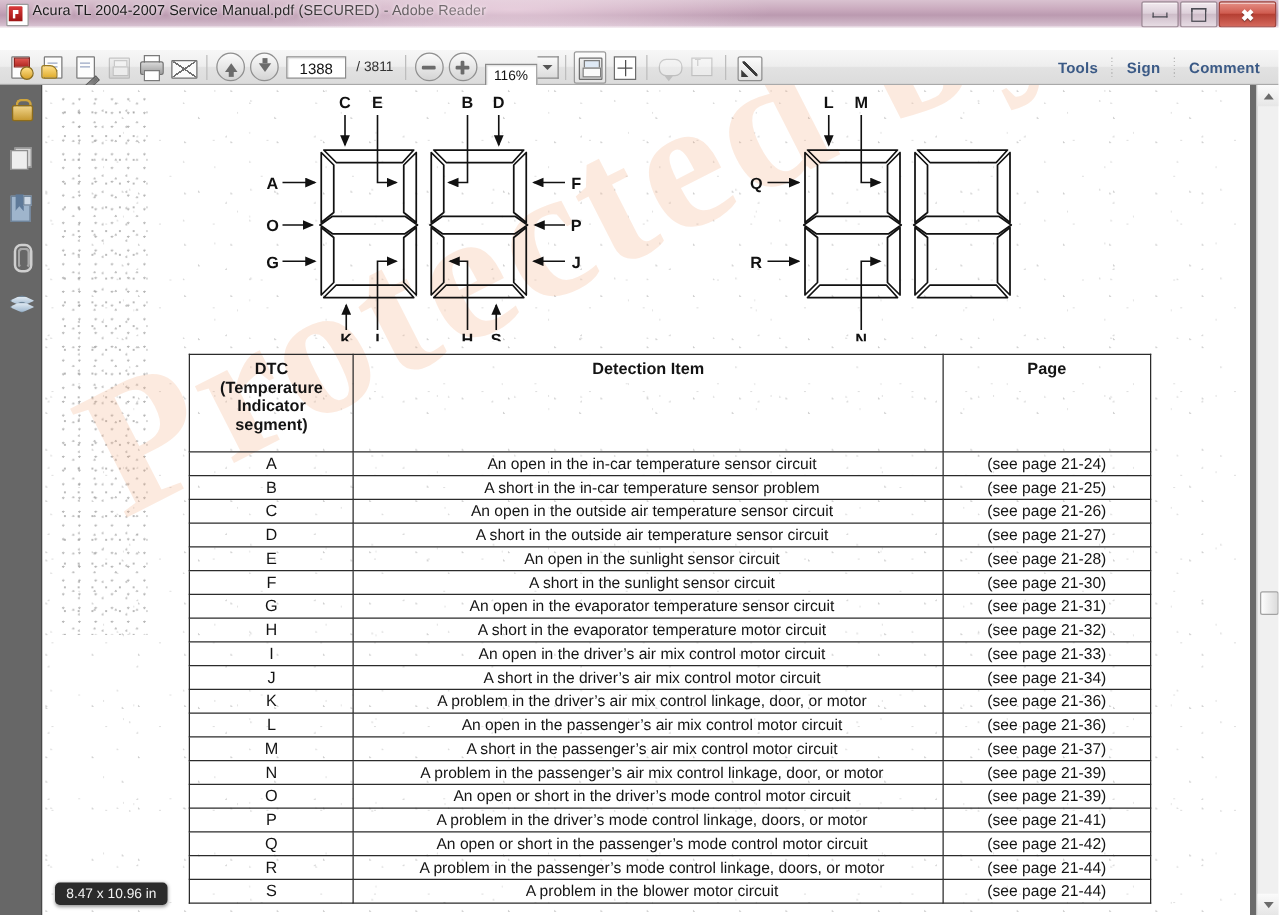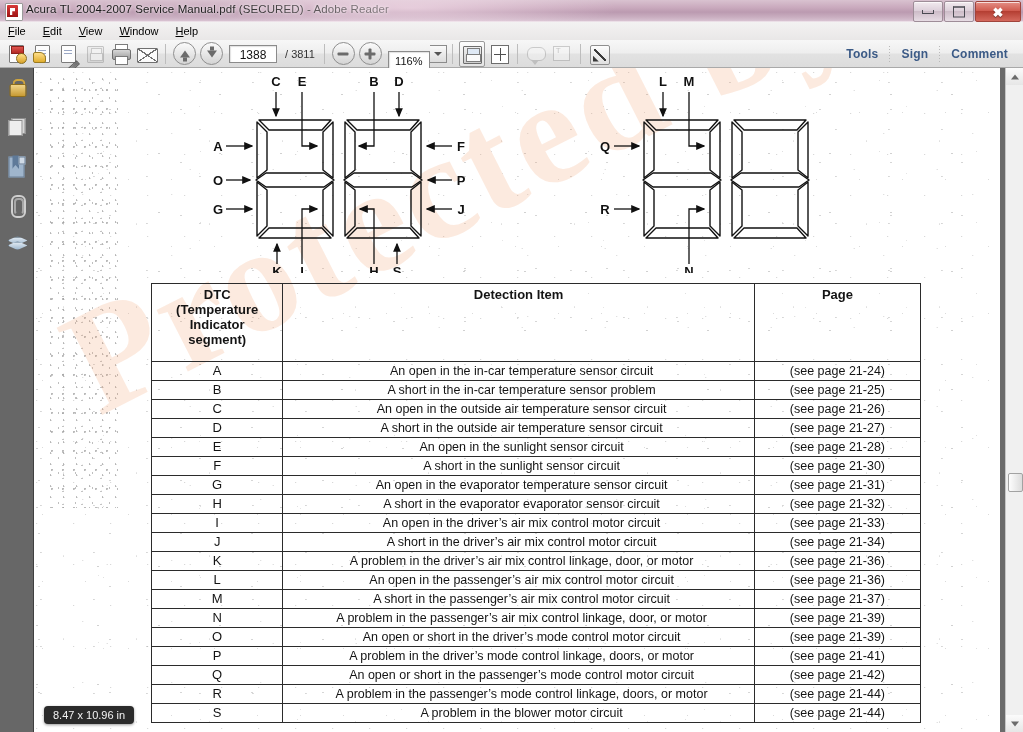--- a/index.html
+++ b/index.html
@@ -507,27 +507,20 @@
         </div>
       <div class="winbtn">
           <span class="g g-max"></span>
         </div>
       <div class="winbtn close">
           <span class="g g-close">✖</span>
         </div>
     </div>
   </div>
 
-  <div class="menubar">
-    <div class="menuitem"><u>F</u>ile</div>
-    <div class="menuitem"><u>E</u>dit</div>
-    <div class="menuitem"><u>V</u>iew</div>
-    <div class="menuitem"><u>W</u>indow</div>
-    <div class="menuitem"><u>H</u>elp</div>
-  </div>
 
   <div class="toolbar">
     <div class="tb-icon">
       <div class="doc"></div>
         <div class="red-tab"></div>
         <div class="badge gold"></div>
     </div>
     <div class="tb-icon">
       <div class="doc">
           <div class="line" style="top:4px"></div>
@@ -806,21 +799,21 @@
               <td class="col-det">A short in the sunlight sensor circuit</td>
               <td class="col-page">(see page 21-30)</td>
             </tr>
             <tr>
               <td class="col-dtc">G</td>
               <td class="col-det">An open in the evaporator temperature sensor circuit</td>
               <td class="col-page">(see page 21-31)</td>
             </tr>
             <tr>
               <td class="col-dtc">H</td>
-              <td class="col-det">A short in the evaporator evaporator sensor circuit</td>
+              <td class="col-det">A short in the evaporator temperature motor circuit</td>
               <td class="col-page">(see page 21-32)</td>
             </tr>
             <tr>
               <td class="col-dtc">I</td>
               <td class="col-det">An open in the driver’s air mix control motor circuit</td>
               <td class="col-page">(see page 21-33)</td>
             </tr>
             <tr>
               <td class="col-dtc">J</td>
               <td class="col-det">A short in the driver’s air mix control motor circuit</td>

